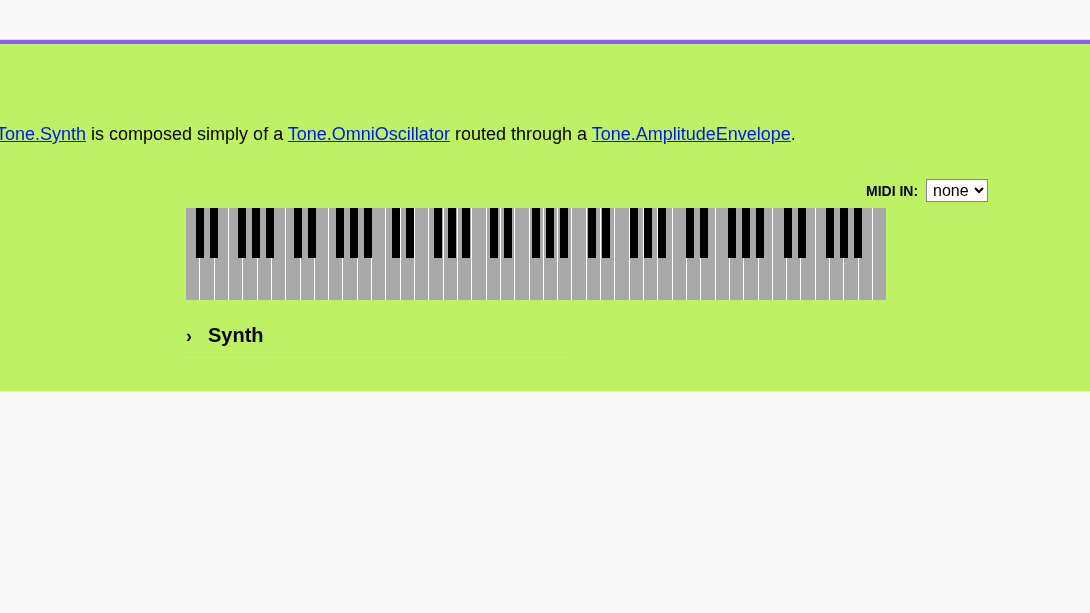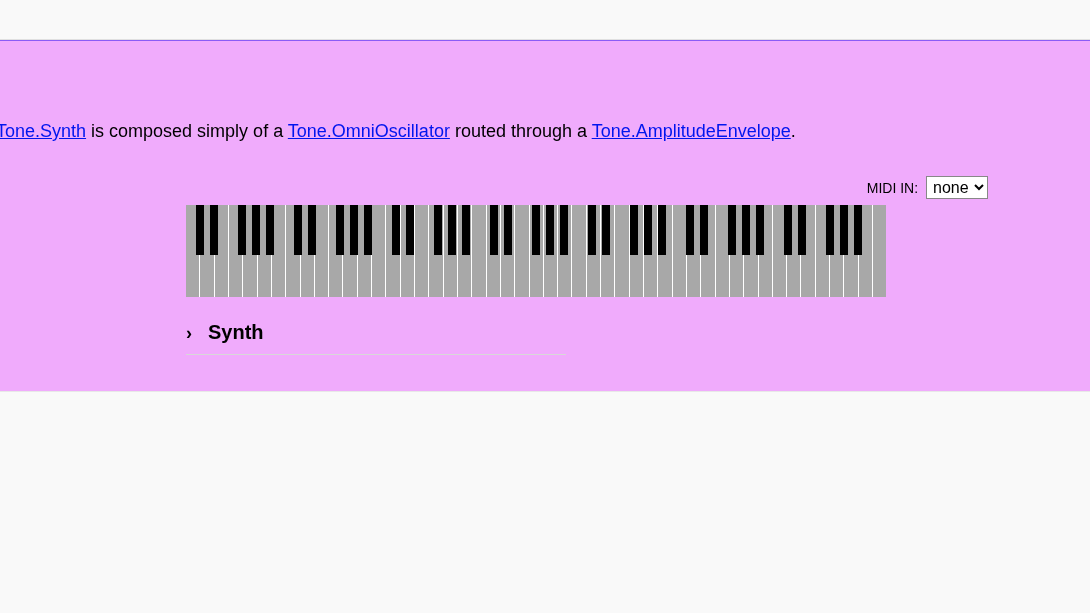--- a/index.html
+++ b/index.html
@@ -9,22 +9,22 @@
       width: 1090px;
       height: 613px;
       overflow: hidden;
     }
     .top-strip {
       height: 40px;
       background: #f9f9f9;
       border-bottom: 1px solid #e0e0e0;
     }
     .content-box {
-      background: #f0abfc;
-      border-top: 1px solid #8b5cf6;
+      background: #bef264;
+      border-top: 4px solid #8b5cf6;
       border-bottom: 1px solid #e8e8e8;
       padding: 0;
       height: 352px;
     }
     .description {
       font-size: 18px;
       color: #000;
       padding: 80px 0 0 0;
       margin-left: -4px;
     }
@@ -32,21 +32,21 @@
       color: #0016ee;
       text-decoration: underline;
     }
     .midi-row {
       text-align: right;
       width: 886px;
       margin: 34px auto 0 auto;
       font-size: 14px;
     }
     .midi-row label {
-      font-weight: normal;
+      font-weight: bold;
       margin-right: 4px;
     }
     .midi-row select {
       font-size: 16px;
       border: 1px solid #888;
       background: #fff;
       padding: 1px 2px;
     }
     .keyboard {
       width: 700px;

